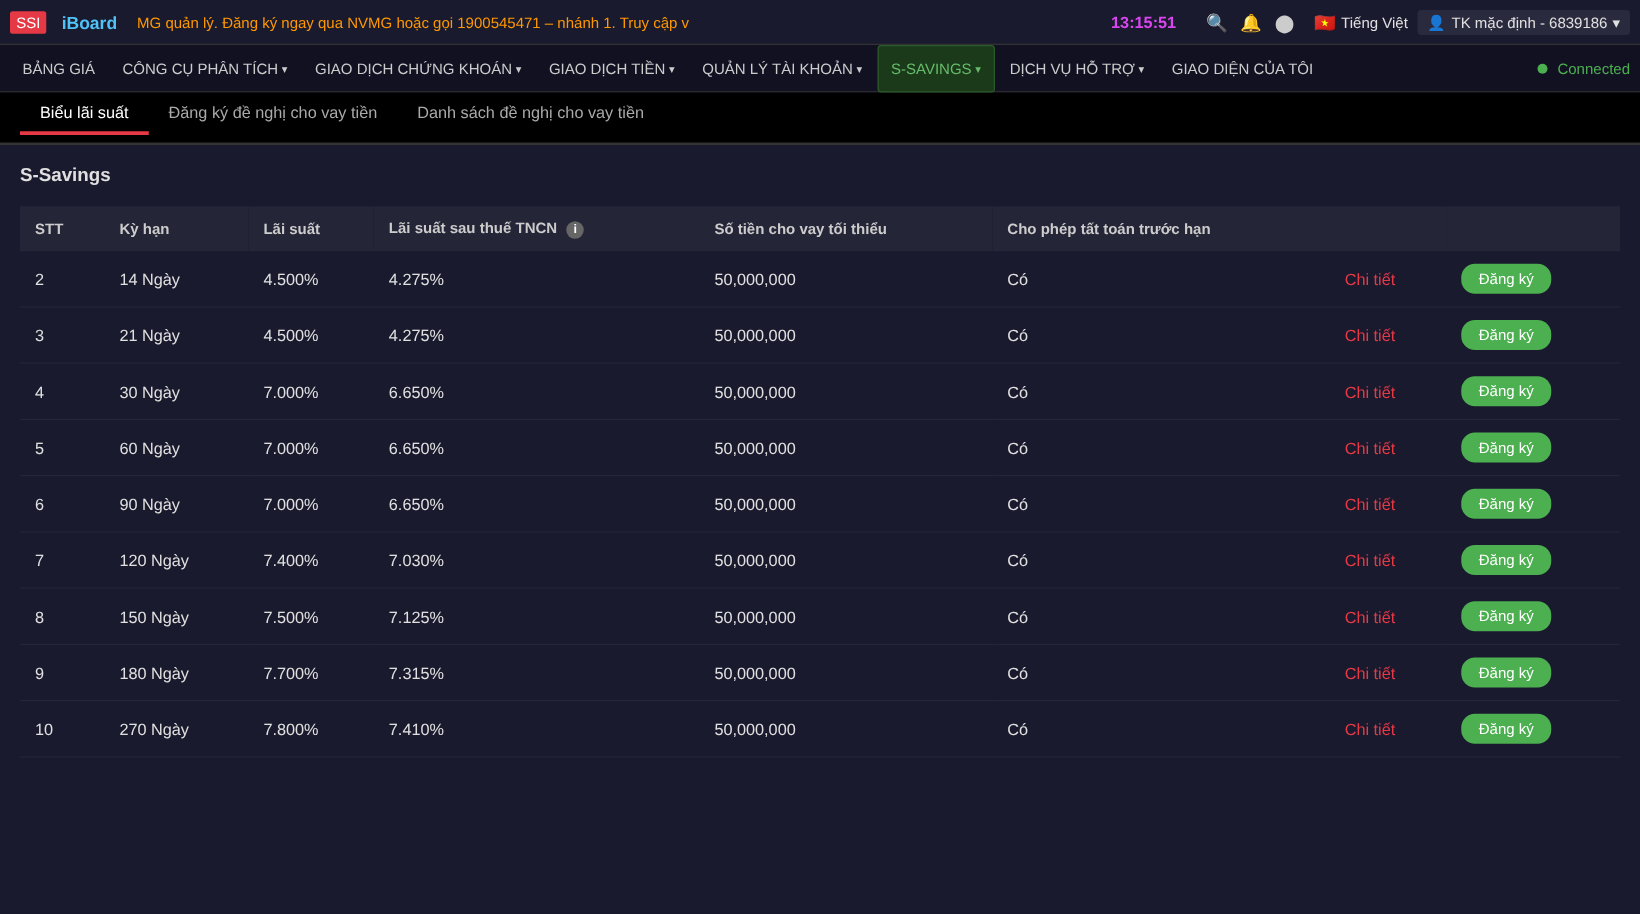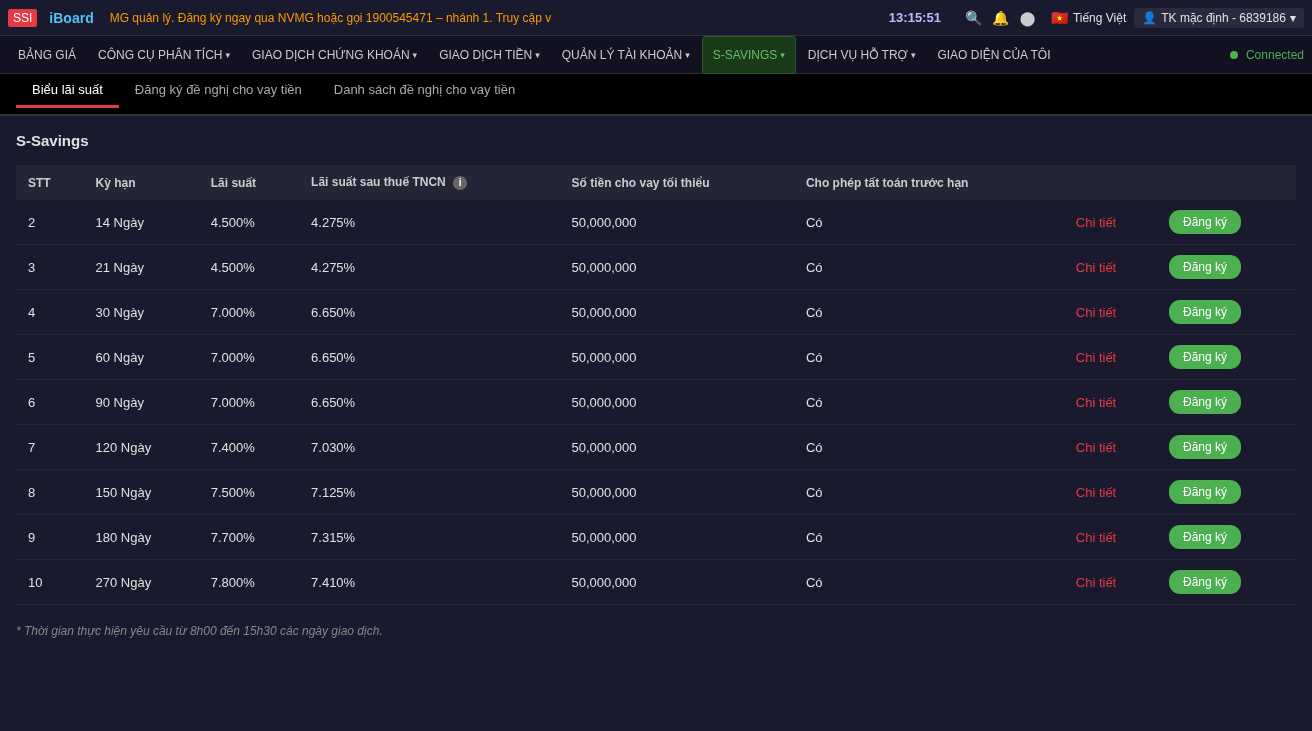--- a/index.html
+++ b/index.html
@@ -31,21 +31,21 @@
       margin-right: 8px;
     }
     .topbar-marquee {
       flex: 1;
       color: #ff9800;
       font-size: 12px;
       overflow: hidden;
       white-space: nowrap;
     }
     .topbar-time {
-      color: #c4b5fd;
+      color: #d946ef;
       font-size: 13px;
       font-weight: bold;
       margin: 4px 8px;
     }
     .topbar-icons {
       display: flex;
       align-items: center;
       gap: 10px;
       margin: 0 8px;
     }
@@ -381,15 +381,14 @@
       <td class="td-center">7.410%</td>
       <td class="td-center">50,000,000</td>
       <td class="td-center">Có</td>
       <td><a class="chi-tiet-link">Chi tiết</a></td>
       <td><button class="dang-ky-btn">Đăng ký</button></td>
     </tr>
       </tbody>
   </table>
 
   <div class="footnotes">
-    <div>* Thời gian thực hiện yêu cầu từ 8h00 đến 15h30 các ngày giao dịch.</div>
   </div>
 </div>
 
 </body></html>

